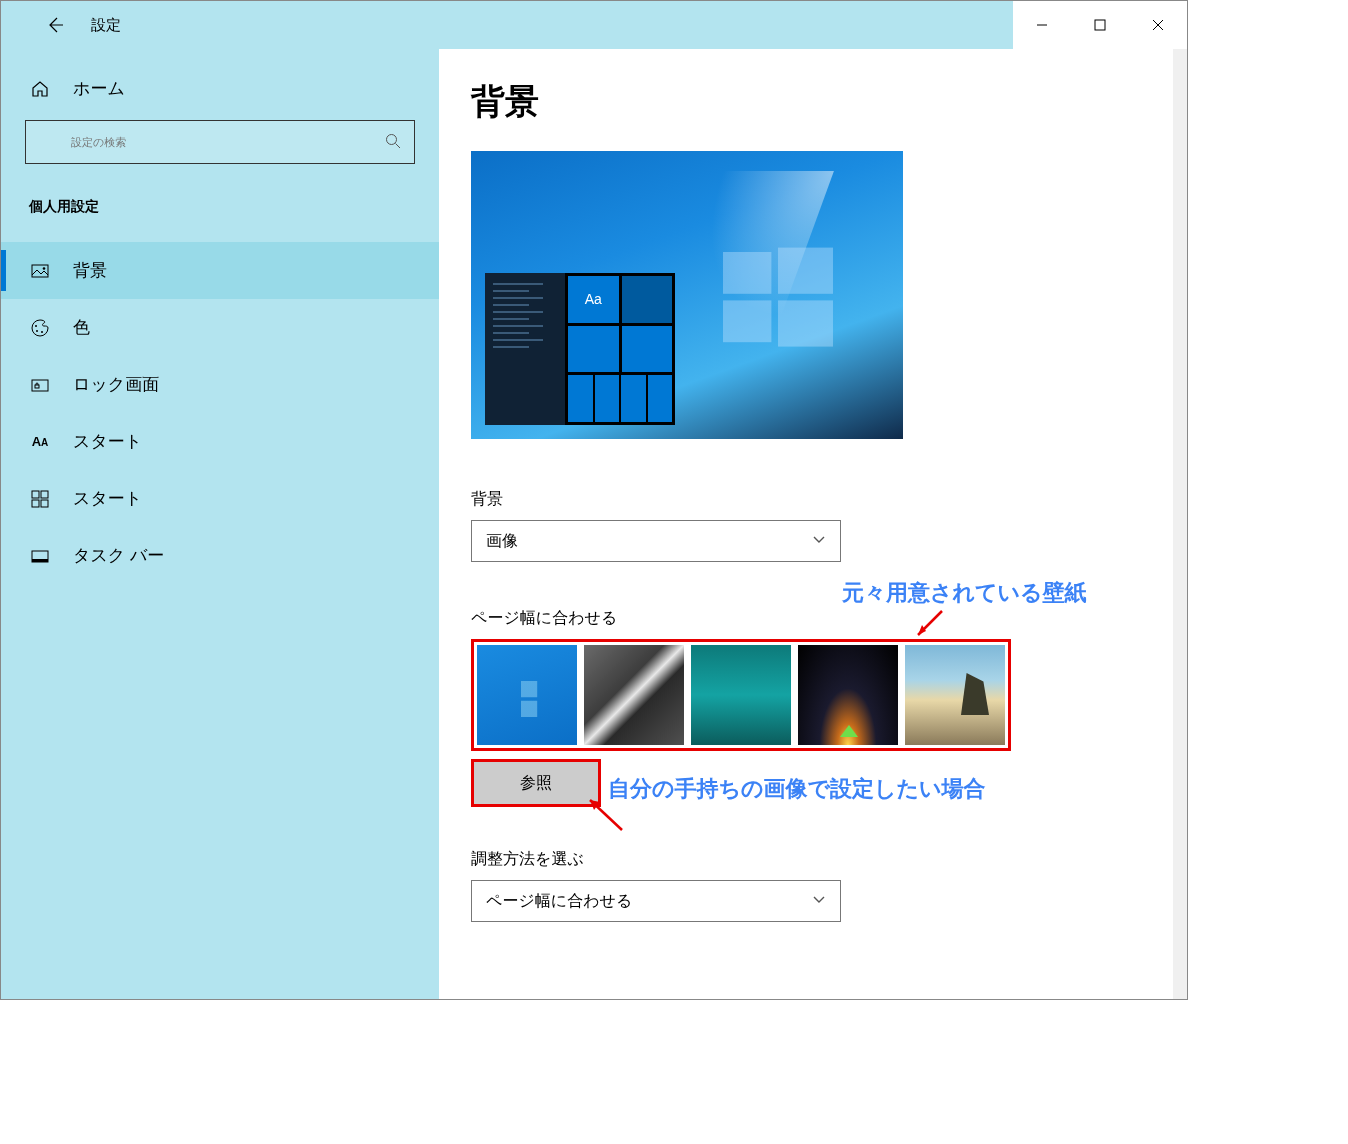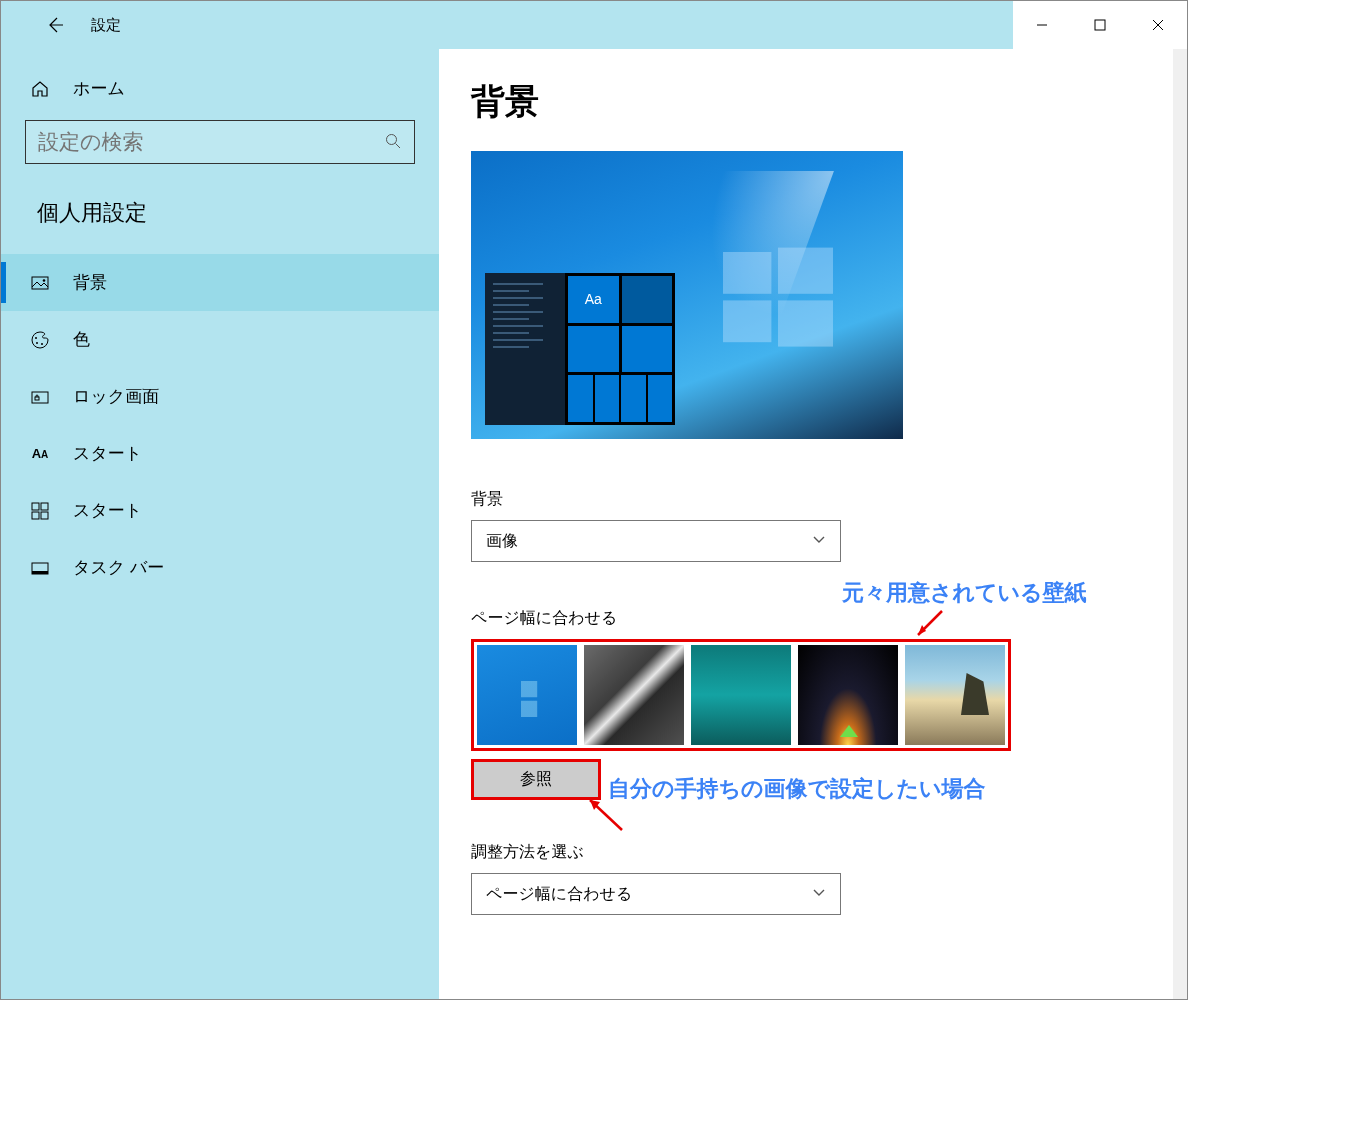--- a/index.html
+++ b/index.html
@@ -66,23 +66,23 @@
 .search-wrap {
   border: 1px solid #333;
   height: 44px;
   display:flex; align-items:center;
   padding: 0 12px;
   margin-bottom: 28px;
   background: rgba(255,255,255,0.15);
 }
 .search-wrap input {
   flex:1; border:0; outline:0; background:transparent;
-  font-size: 21px; color:#333;
-}
-.section-header { font-size: 22px; font-weight:400; margin:6px 4px 26px 12px; }
+  font-size: 11px; color:#333;margin-left:33px;
+}
+.section-header { font-size: 14px; font-weight:700; margin:6px 4px 26px 4px; }
 .nav {
   margin-left: -24px; margin-right: -24px;
 }
 .nav-item {
   display:flex; align-items:center; gap:22px;
   padding: 17px 28px;
   font-size:17px;
   cursor:pointer;
   position:relative;
 }
@@ -188,21 +188,21 @@
 .thumb.t1::after { content:""; position:absolute; right:20px; top:36px; width:36px;height:36px; background: linear-gradient(#7fc8f0,#7fc8f0); clip-path: polygon(0 0,45% 0,45% 45%,0 45%, 0 55%,45% 55%,45% 100%,0 100%, 0 0); opacity:.6;}
 .thumb.t2 { background: linear-gradient(135deg,#6a6a6a 0%, #3d3d3d 40%, #e8e8e8 50%, #2a2a2a 60%, #505050 100%); }
 .thumb.t3 { background: linear-gradient(#0d7a7a 0%, #14a3a3 50%, #0b5c5c 100%); }
 .thumb.t4 { background: radial-gradient(ellipse at 50% 100%, #ffd34a 0%, #c56a1a 15%, #1a1a2e 40%, #000 100%); position:relative;}
 .thumb.t4::after{content:"";position:absolute;left:42px;bottom:8px;width:18px;height:12px;background:#6fde4a;clip-path:polygon(50% 0,100% 100%,0 100%);}
 .thumb.t5 { background: linear-gradient(#7fb8d8 0%, #a8d4e8 35%, #e8d8a8 55%, #8a7a5a 100%); position:relative;}
 .thumb.t5::after{content:"";position:absolute;left:56px;top:28px;width:28px;height:42px;background:#3a3a2a;clip-path:polygon(20% 0,80% 20%,100% 100%,0 100%);}
 
 .browse-btn {
   margin-top: 8px;
-  width:130px; height:41px;
+  width:130px; height:48px;
   background:#ccc;
   border: 3px solid #e60000;
   display:flex;align-items:center;justify-content:center;
   font-size:16px;
   cursor:pointer;
 }
 
 .annot {
   position:absolute;
   color:#3b82f6;

